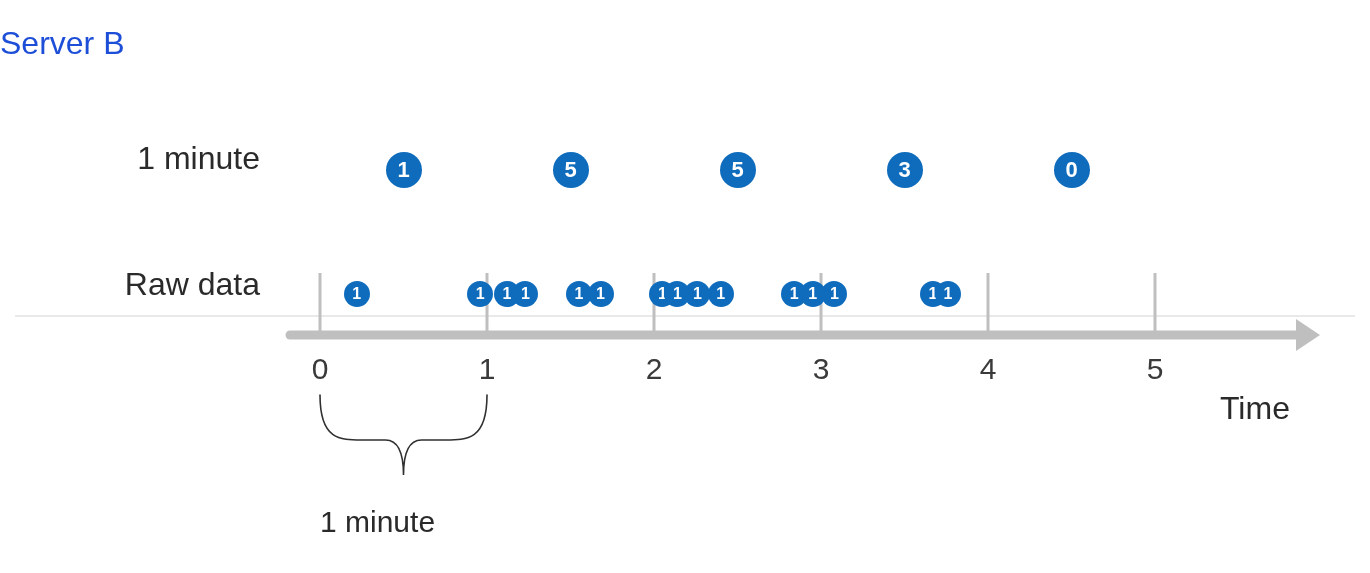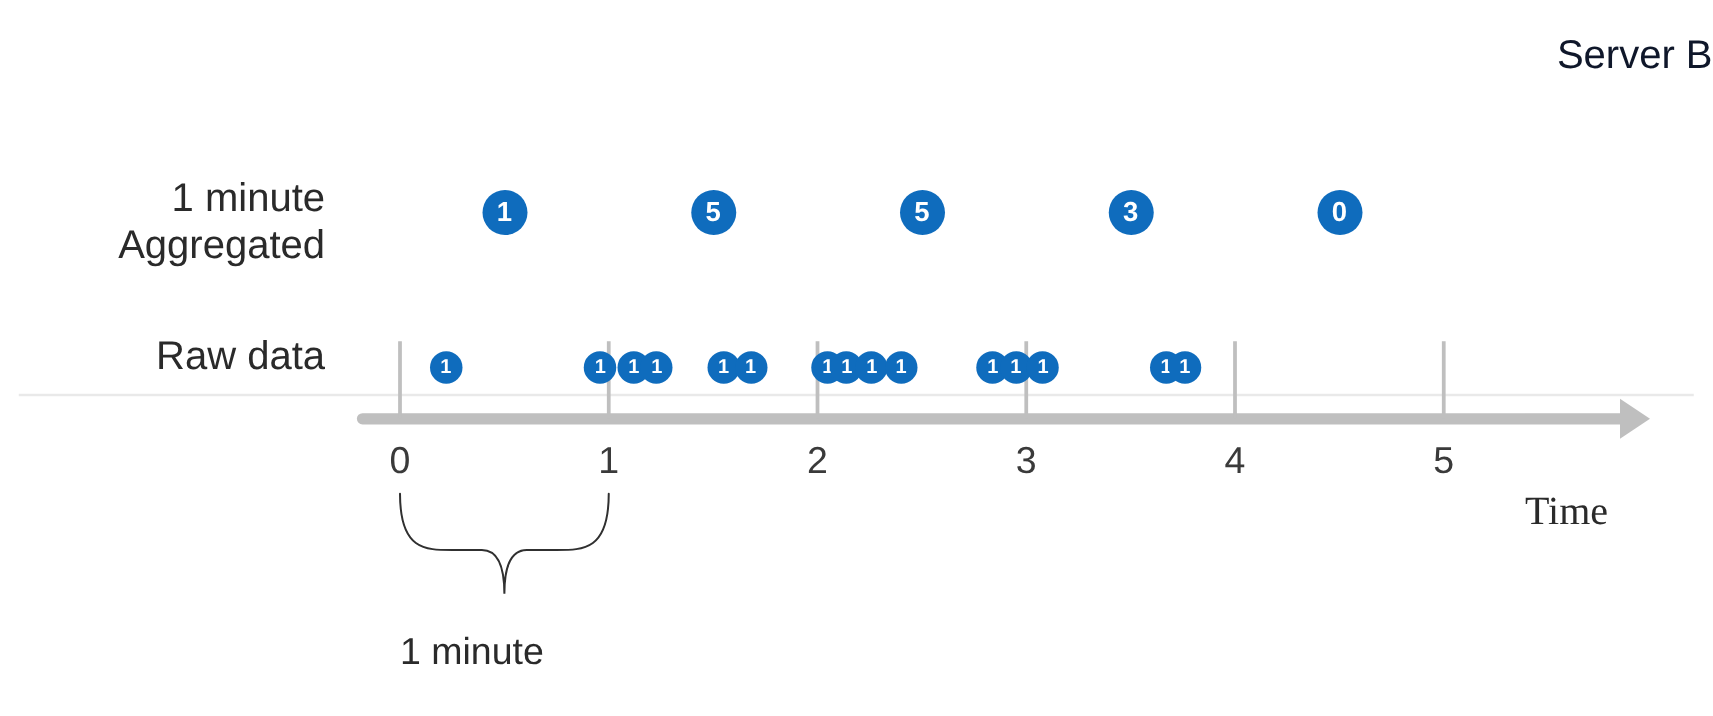--- a/index.html
+++ b/index.html
@@ -14,24 +14,24 @@
   }
   .stage {
     position: relative;
     width: 1370px;
     height: 573px;
   }
   .title {
     position: absolute;
     top: 25px;
     width: 100%;
-    text-align: right;
+    text-align: left;
     font-size: 32px;
     font-weight: 400;
-    color: #0f172a;
+    color: #1d4ed8;
   }
   .row-label {
     position: absolute;
     text-align: right;
     font-size: 32px;
     color: #2a2a2a;
     line-height: 1.15;
     font-weight: 400;
   }
   .row-label.agg { top: 140px; left: 0; width: 260px; }
@@ -43,21 +43,20 @@
     color: #3a3a3a;
     transform: translateX(-50%);
     top: 352px;
   }
   .xaxis-title {
     position: absolute;
     top: 390px;
     left: 1220px;
     font-size: 32px;
     color: #2a2a2a;
-    font-family: Liberation Serif, serif;
   }
   .interval-label {
     position: absolute;
     top: 505px;
     left: 320px;
     font-size: 30px;
     color: #2a2a2a;
   }
 
   
@@ -87,21 +86,20 @@
 </style>
 </head>
 <body>
 
 <div class="stage">
 
   <div class="title">Server B</div>
 
   <div class="row-label agg">
     <span>1 minute</span><br>
-    <span>Aggregated</span>
   </div>
   <div class="row-label raw">Raw data</div>
 
   <svg id="svg-layer" width="1370" height="573" viewBox="0 0 1370 573" style="position:absolute; left:0; top:0; pointer-events:none;">
       <line x1="15" x2="1355" y1="316" y2="316" stroke="#e9e9e9" stroke-width="2"></line>
       <line x1="290" x2="1300" y1="335" y2="335" stroke="#bfbfbf" stroke-width="9" stroke-linecap="round"></line>
       <polygon points="1296,319 1320,335 1296,351" fill="#bfbfbf"></polygon>
       <path d="M 320 395 C 320 440, 340 440, 361.75 440 L 385.5 440 Q 403.5 440, 403.5 475 Q 403.5 440, 421.5 440 L 445.25 440 C 467 440, 487 440, 487 395" fill="none" stroke="#303030" stroke-width="1.6" stroke-linecap="round"></path>
     </svg>
 

